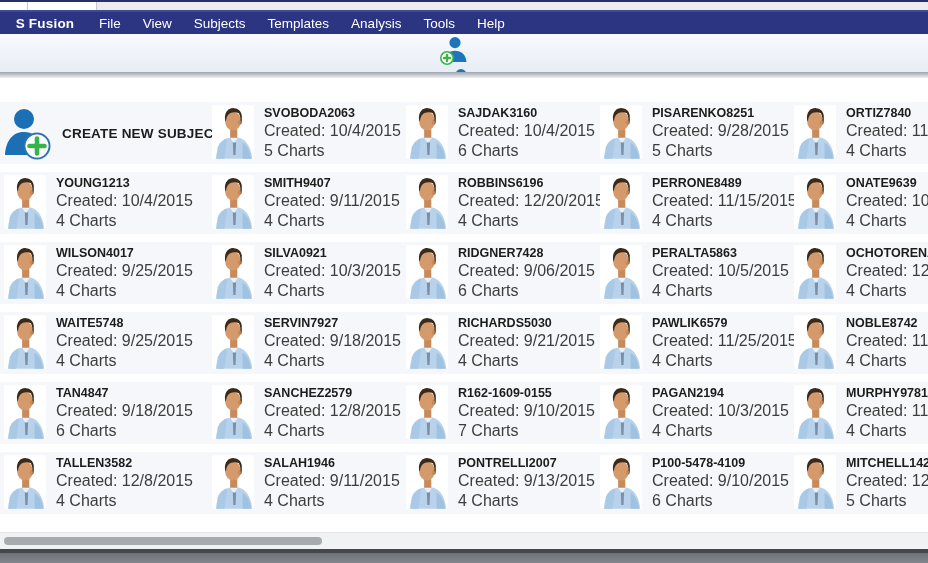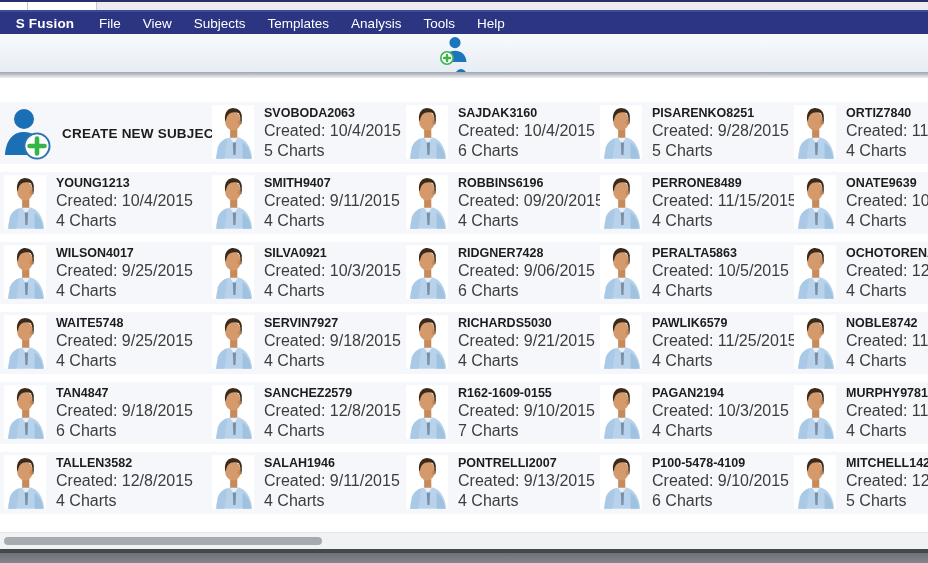--- a/index.html
+++ b/index.html
@@ -355,21 +355,21 @@
     <path d="M21.8 39 L25.2 39 L24.6 52 L22.4 52 Z" fill="#7b8ea3"></path>
     <path d="M19 25 h7.5 v9 h-7.5 z" fill="#c68a5b"></path>
     <ellipse cx="22" cy="16.5" rx="8.3" ry="10" fill="#d59a6b"></ellipse>
     <path d="M13.7 15.5 C12.6 6.5 18 2.6 23 3 C29.2 3.5 31.8 8.2 31.2 14 C30.8 10 28.2 7.6 24 7.4 C18.6 7.2 15.2 10.2 14.6 17 Z" fill="#3a2a1b"></path>
     <path d="M29.8 9 C31.6 11.4 31.6 16.5 30.6 20 L29.2 19.5 C30.2 15.5 30 11.5 28.2 8.6 Z" fill="#3a2a1b"></path>
     <ellipse cx="28.6" cy="18.2" rx="1.7" ry="2.5" fill="#c68a5b"></ellipse>
   </svg>
 </span>
           <div class="meta">
             <div class="sname">ROBBINS6196</div>
-            <div class="sline">Created: 09/20/2015</div>
+            <div class="sline">Created: 12/20/2015</div>
             <div class="sline">4 Charts</div>
           </div>
         </div>
         <div class="cell card">
           <span class="avatar">
   <svg width="42" height="56" viewBox="0 0 44 56">
     <rect width="44" height="56" fill="#ffffff"></rect>
     <path d="M4 56 C5 42 12 35 20 33.5 L27 33.5 C36 35.5 41 44 42 56 Z" fill="#b7d2ea"></path>
     <path d="M32 39 C37.5 42.5 40 49 41 56 L32 56 Z" fill="#a0c2e1"></path>
     <path d="M6 44 C8 38.5 12 35.5 16 34.5 L13 56 L5 56 Z" fill="#a9c9e6"></path>

